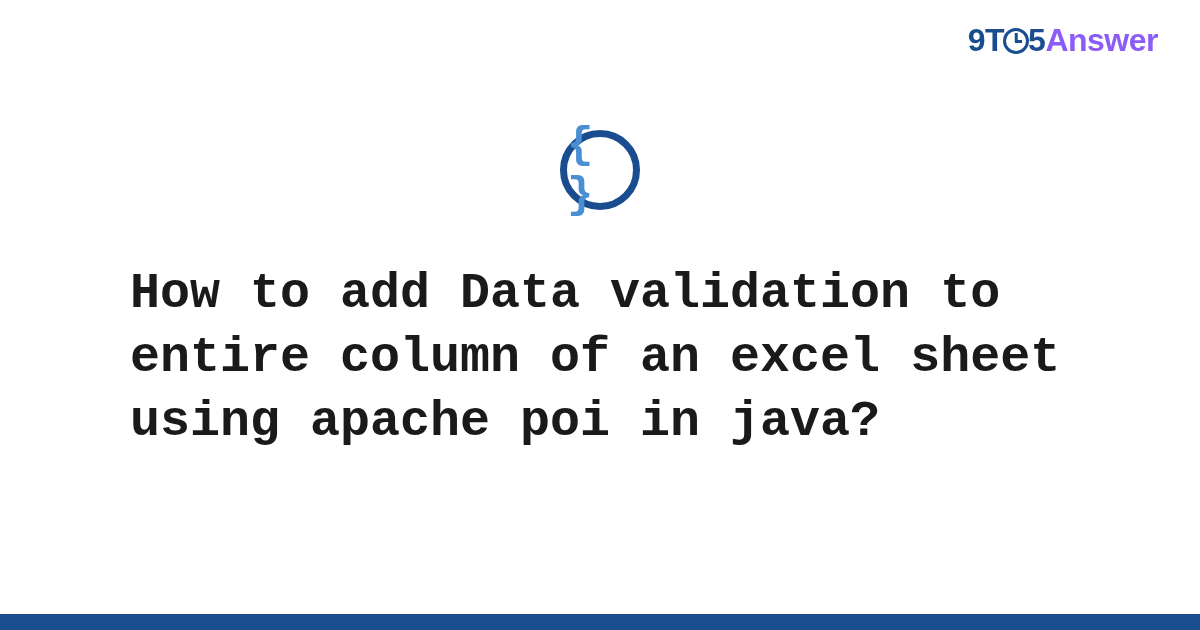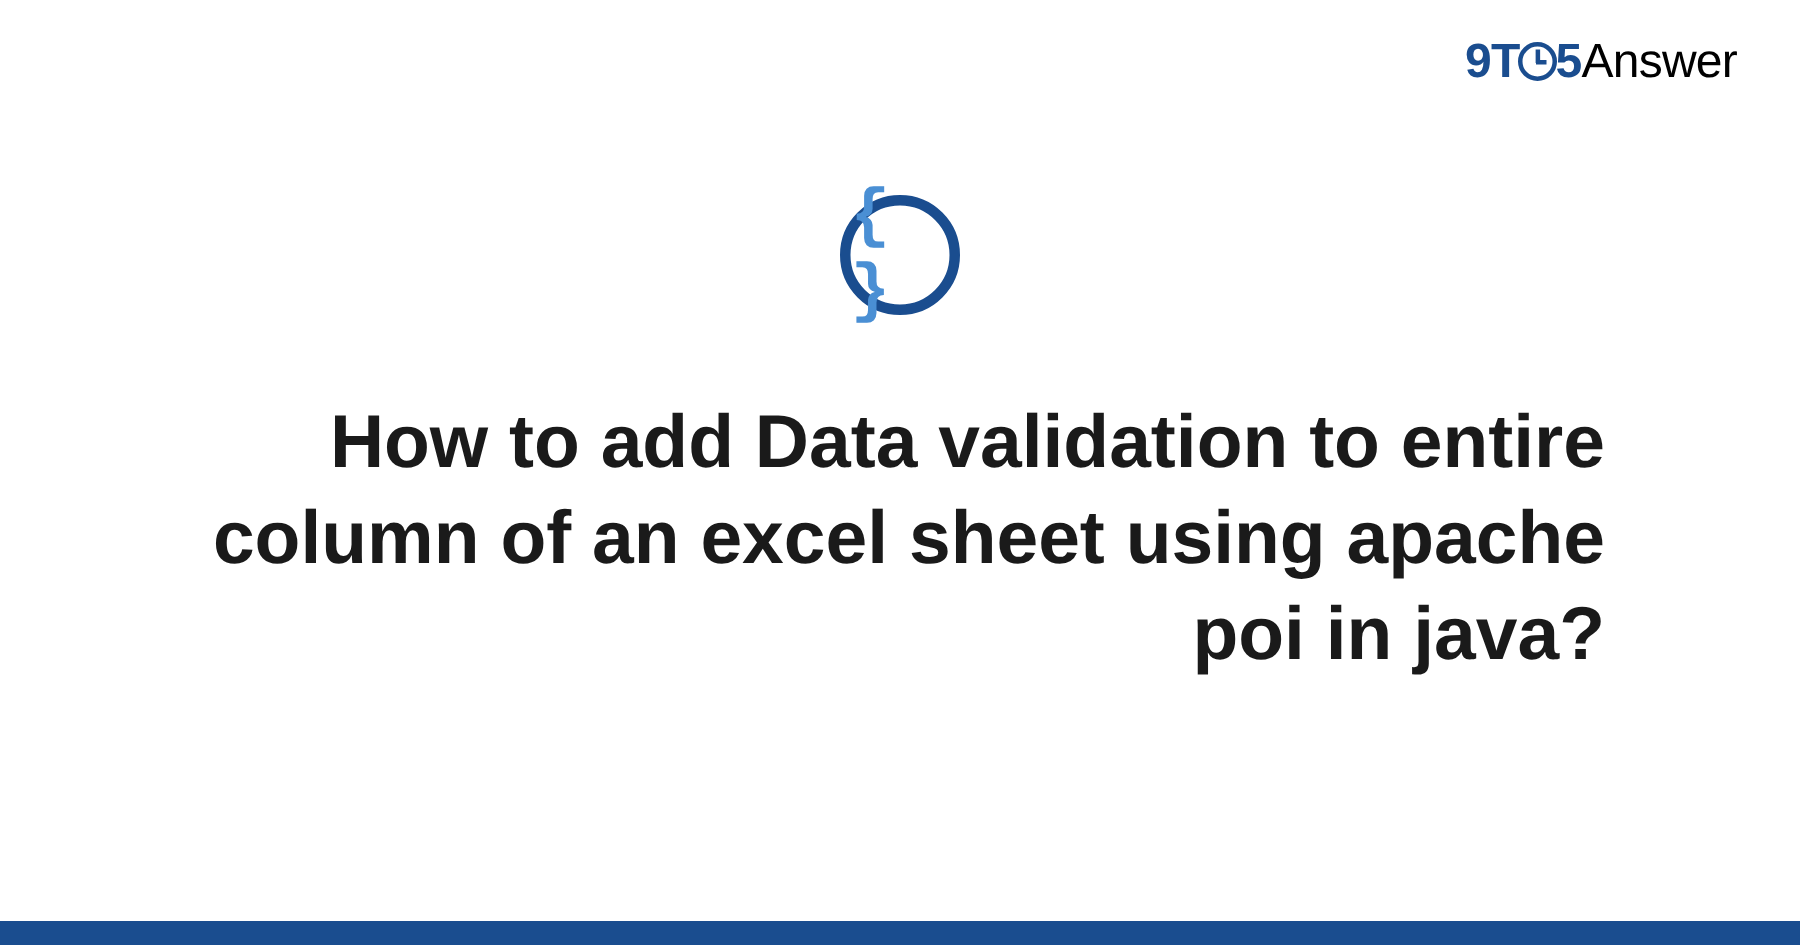--- a/index.html
+++ b/index.html
@@ -59,22 +59,22 @@
       width: 7px;
       height: 2.5px;
       background: #1a4d8f;
       transform: translateX(-1px);
     }
     .logo .five {
       color: #1a4d8f;
       font-weight: 700;
     }
     .logo .answer {
-      color: #000000;
-      font-weight: 400;
+      color: #8b5cf6;
+      font-weight: 700;
     }
     .center-content {
       position: absolute;
       top: 130px;
       left: 0;
       right: 0;
       display: flex;
       flex-direction: column;
       align-items: center;
     }
@@ -92,24 +92,25 @@
       font-size: 44px;
       font-weight: 700;
       color: #4a8fd4;
       letter-spacing: 4px;
       font-family: "Courier New", monospace;
     }
     .question-title {
       font-size: 50px;
       font-weight: 700;
       color: #1a1a1a;
-      text-align: right;
+      text-align: left;
       line-height: 1.28;
       max-width: 1020px;
       padding: 0 40px;
+      font-family: Liberation Mono, monospace;
     }
     .bottom-bar {
       position: absolute;
       bottom: 0;
       left: 0;
       right: 0;
       height: 16px;
       background: #1a4d8f;
     }
   </style>

